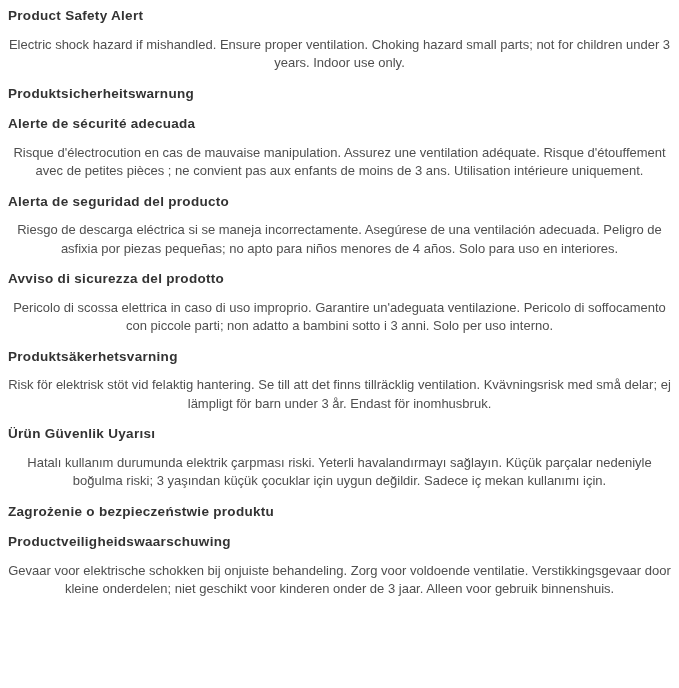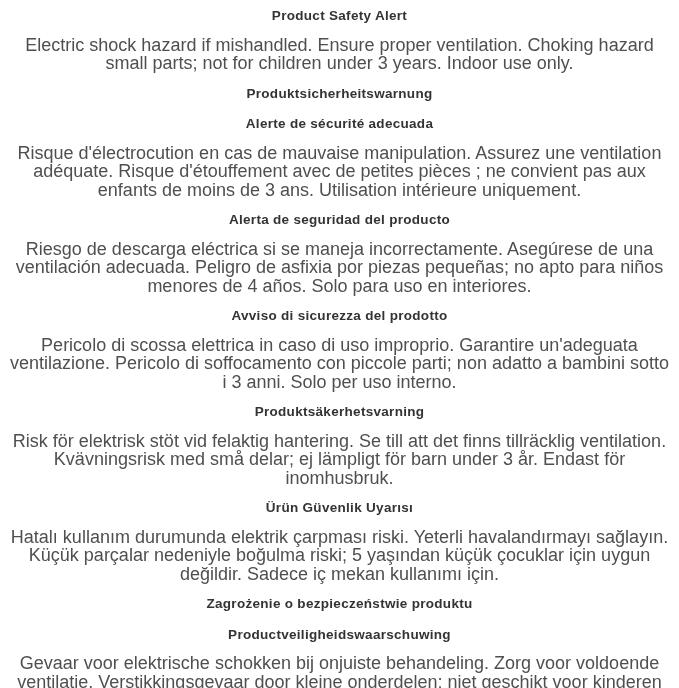--- a/index.html
+++ b/index.html
@@ -20,26 +20,26 @@
   }
   .safety-section {
     margin: 0 0 12px 0;
   }
   .safety-section .heading {
     margin: 0;
     font-size: 13.5px;
     font-weight: bold;
     letter-spacing: 0.3px;
     line-height: 18.5px;
-    text-align: center;
+    text-align: left;
     color: #333333;
   }
   .safety-section .body {
     margin: 10px 0 0 0;
-    font-size: 18px;
+    font-size: 13px;
     line-height: 18.5px;
     text-align: center;
     color: #4f4f4f;
   }
 </style>
 </head>
 <body>
 
 <main class="doc">
 
@@ -67,21 +67,21 @@
       <p class="body">Pericolo di scossa elettrica in caso di uso improprio. Garantire un'adeguata ventilazione. Pericolo di soffocamento con piccole parti; non adatto a bambini sotto i 3 anni. Solo per uso interno.</p>
     </section>
 
     <section class="safety-section">
       <h3 class="heading">Produktsäkerhetsvarning</h3>
       <p class="body">Risk för elektrisk stöt vid felaktig hantering. Se till att det finns tillräcklig ventilation. Kvävningsrisk med små delar; ej lämpligt för barn under 3 år. Endast för inomhusbruk.</p>
     </section>
 
     <section class="safety-section">
       <h3 class="heading">Ürün Güvenlik Uyarısı</h3>
-      <p class="body">Hatalı kullanım durumunda elektrik çarpması riski. Yeterli havalandırmayı sağlayın. Küçük parçalar nedeniyle boğulma riski; 5 yaşından küçük çocuklar için uygun değildir. Sadece iç mekan kullanımı için.</p>
+      <p class="body">Hatalı kullanım durumunda elektrik çarpması riski. Yeterli havalandırmayı sağlayın. Küçük parçalar nedeniyle boğulma riski; 3 yaşından küçük çocuklar için uygun değildir. Sadece iç mekan kullanımı için.</p>
     </section>
 
     <section class="safety-section">
       <h3 class="heading">Zagrożenie o bezpieczeństwie produktu</h3>
     </section>
 
     <section class="safety-section">
       <h3 class="heading">Productveiligheidswaarschuwing</h3>
       <p class="body">Gevaar voor elektrische schokken bij onjuiste behandeling. Zorg voor voldoende ventilatie. Verstikkingsgevaar door kleine onderdelen; niet geschikt voor kinderen onder de 3 jaar. Alleen voor gebruik binnenshuis.</p>
     </section>

